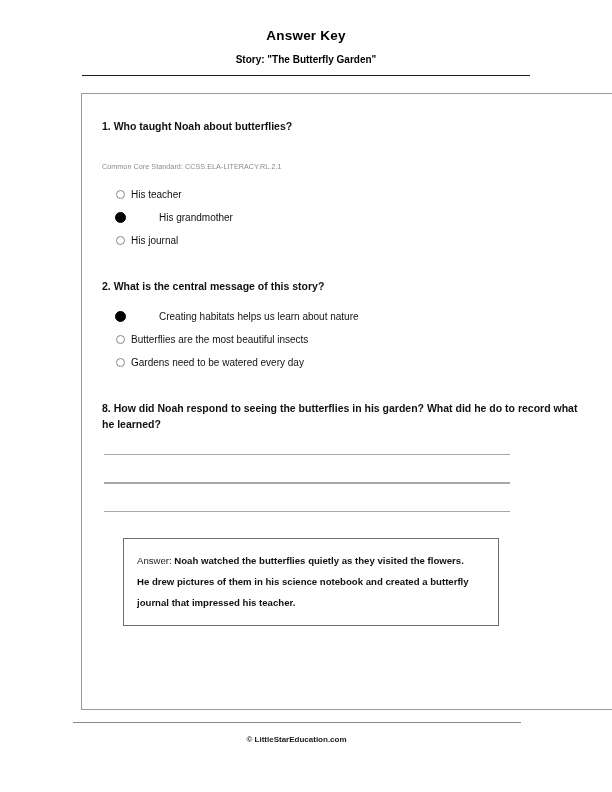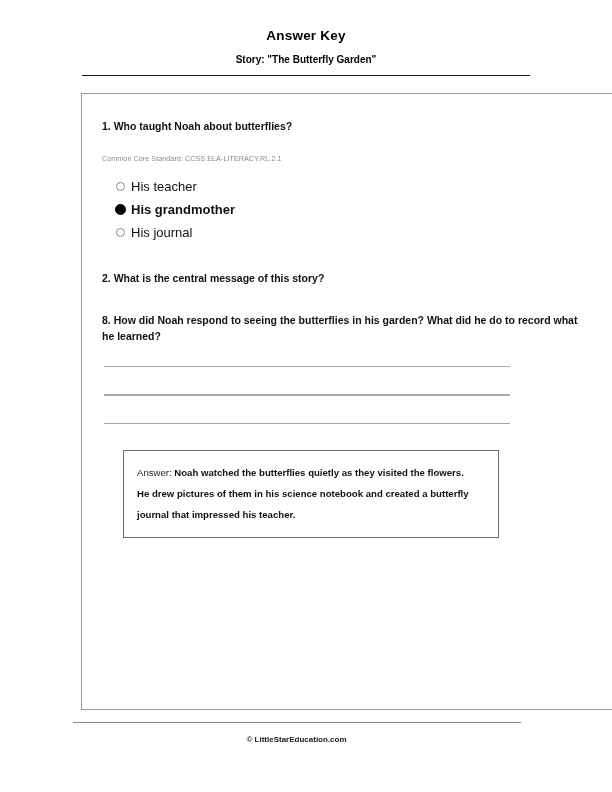--- a/index.html
+++ b/index.html
@@ -62,21 +62,21 @@
 
   .q-text {
     font-size: 10.5px;
     font-weight: bold;
     line-height: 16px;
     color: #111111;
   }
   .standard {
     font-size: 7.2px;
     color: #8a8a8a;
-    margin-top: 20px;
+    margin-top: 28px;
     letter-spacing: 0.05px;
     line-height: 10px;
   }
 
   .options {
     margin-top: 11px;
   }
   .option {
     display: flex;
     align-items: center;
@@ -95,26 +95,27 @@
   }
   .option.selected .radio {
     width: 11px;
     height: 11px;
     background: #000000;
     border-color: #000000;
     margin-right: 5px;
     margin-left: -1px;
   }
   .option-label {
-    font-size: 13px;
+    font-size: 10px;
     line-height: 13px;
     color: #111111;
   }
   .option.selected .option-label {
-    font-weight: bold;
+    font-weight: normal;
+    margin-left: 28px;
   }
 
   
   .write-lines {
     margin-top: 22px;
     padding-left: 2px;
   }
   .write-line {
     height: 1.4px;
     background: #a8a8a8;
@@ -189,20 +190,34 @@
         </div>
         <div class="option">
           <span class="radio"></span>
           <span class="option-label">His journal</span>
         </div>
       </div>
     </div>
 
     <div class="question-block">
       <div class="q-text">2. What is the central message of this story?</div>
+      <div class="options">
+        <div class="option selected">
+          <span class="radio"></span>
+          <span class="option-label">Creating habitats helps us learn about nature</span>
+        </div>
+        <div class="option">
+          <span class="radio"></span>
+          <span class="option-label">Butterflies are the most beautiful insects</span>
+        </div>
+        <div class="option">
+          <span class="radio"></span>
+          <span class="option-label">Gardens need to be watered every day</span>
+        </div>
+      </div>
     </div>
 
     <div class="question-block q3">
       <div class="q-text">8. How did Noah respond to seeing the butterflies in his garden? What did he do to record what he learned?</div>
       <div class="write-lines">
         <div class="write-line"></div>
         <div class="write-line"></div>
         <div class="write-line"></div>
       </div>
 

